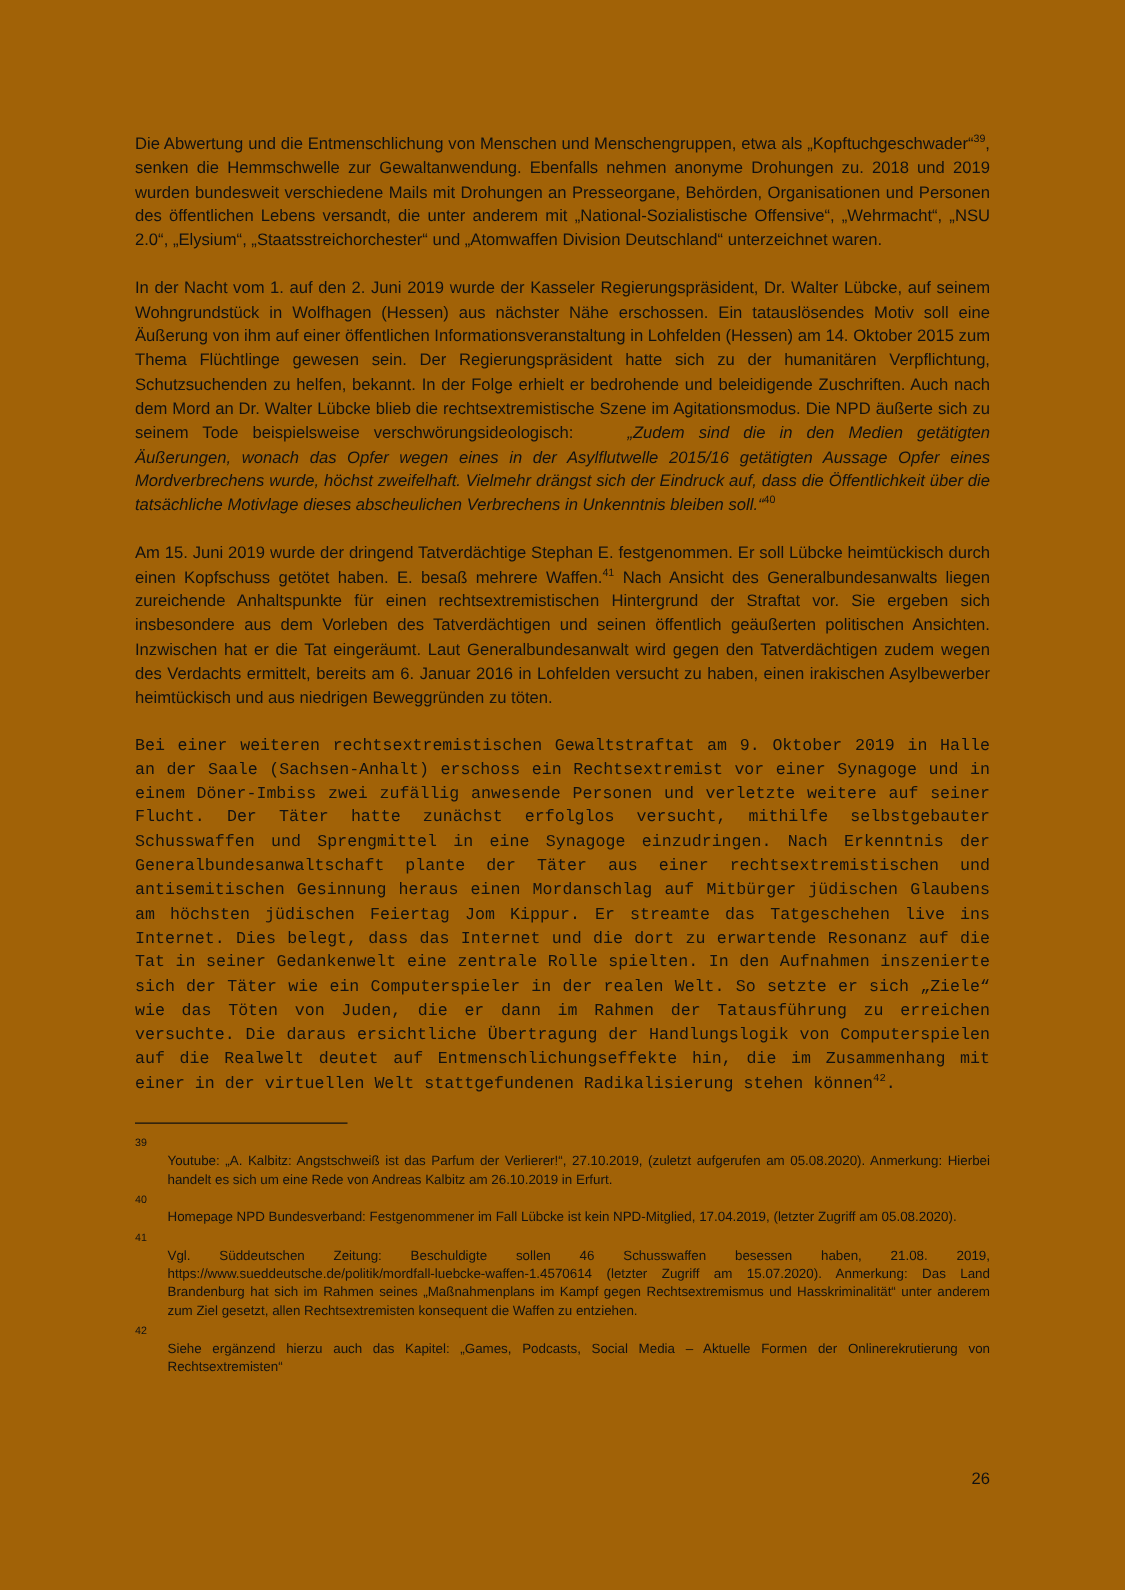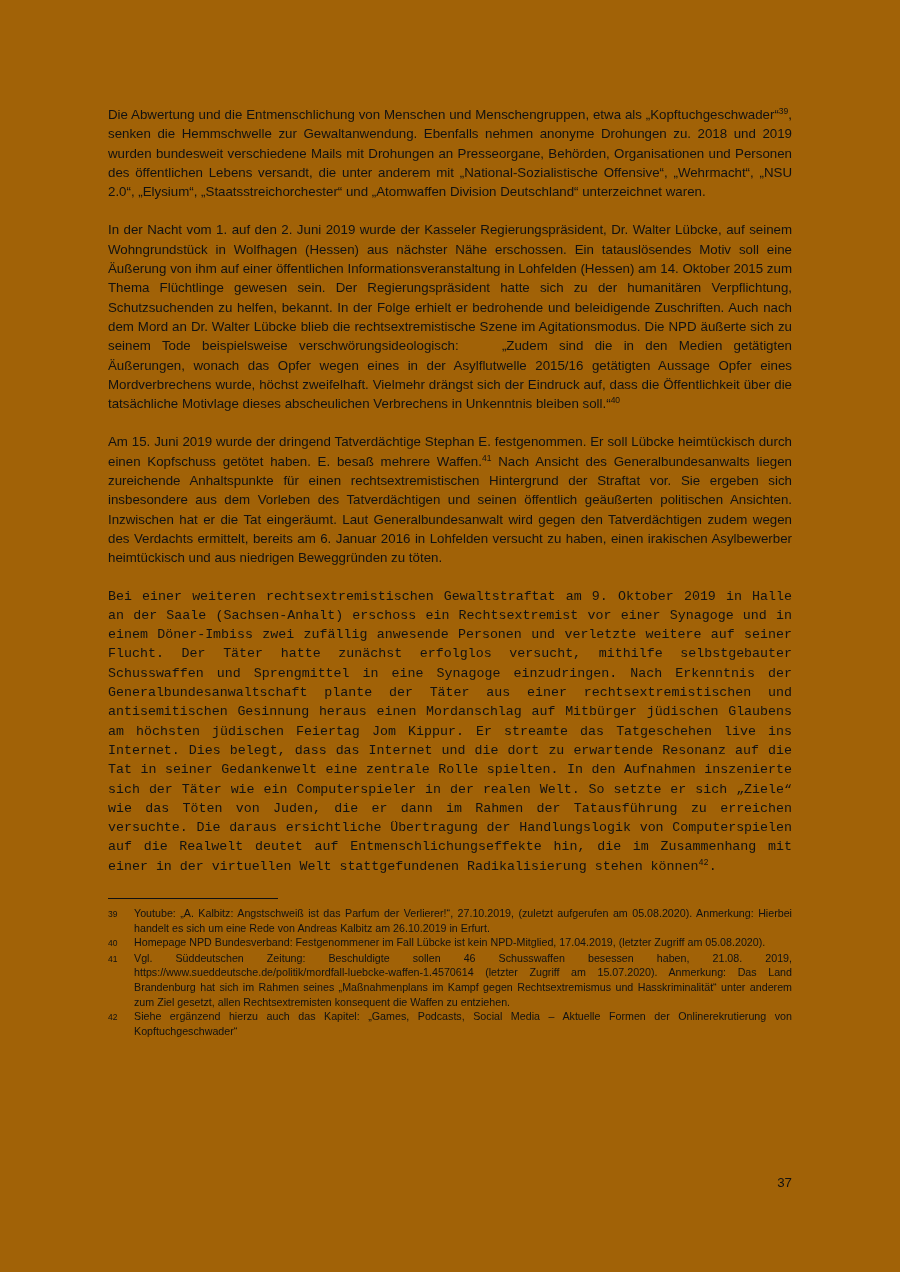--- a/index.html
+++ b/index.html
@@ -29,20 +29,21 @@
   .body-text p:last-child {
     margin-bottom: 0;
     font-family: Liberation Mono, monospace;
   }
   sup.fnref {
     font-size: 8.5px;
     line-height: 0;
     vertical-align: super;
   }
   .quote-italic {
+    font-style: italic;
     margin-left: 32px;
   }
   .footnote-rule {
     width: 170px;
     height: 0;
     border-top: 1px solid #111111;
     margin-top: 22px;
     margin-bottom: 7px;
   }
   .footnotes {
@@ -56,20 +57,21 @@
     display: flex;
     align-items: flex-start;
   }
   .fn-num {
     flex: 0 0 26px;
     font-size: 8.5px;
     padding-top: 1px;
   }
   .fn-text {
     flex: 1 1 auto;
+    margin-top: 16px;
   }
   .page-number {
     position: absolute;
     right: 108px;
     bottom: 82px;
     font-size: 13.3px;
     color: #111111;
   }
 </style>
 </head>
@@ -103,20 +105,20 @@
       <span class="fn-text">Homepage NPD Bundesverband: Festgenommener im Fall Lübcke ist kein NPD-Mitglied, 17.04.2019, (letzter Zugriff am 05.08.2020).</span>
     </div>
 
     <div class="footnote">
       <span class="fn-num">41</span>
       <span class="fn-text">Vgl. Süddeutschen Zeitung: Beschuldigte sollen 46 Schusswaffen besessen haben, 21.08. 2019, https://www.sueddeutsche.de/politik/mordfall-luebcke-waffen-1.4570614 (letzter Zugriff am 15.07.2020). Anmerkung: Das Land Brandenburg hat sich im Rahmen seines „Maßnahmenplans im Kampf gegen Rechtsextremismus und Hasskriminalität“ unter anderem zum Ziel gesetzt, allen Rechtsextremisten konsequent die Waffen zu entziehen.</span>
     </div>
 
     <div class="footnote">
       <span class="fn-num">42</span>
-      <span class="fn-text">Siehe ergänzend hierzu auch das Kapitel: „Games, Podcasts, Social Media – Aktuelle Formen der Onlinerekrutierung von Kopftuchgeschwader“</span>
+      <span class="fn-text">Siehe ergänzend hierzu auch das Kapitel: „Games, Podcasts, Social Media – Aktuelle Formen der Onlinerekrutierung von Rechtsextremisten“</span>
     </div>
 
   </div>
 
-  <div class="page-number">37</div>
+  <div class="page-number">26</div>
 
 </div>
 
 </body></html>

